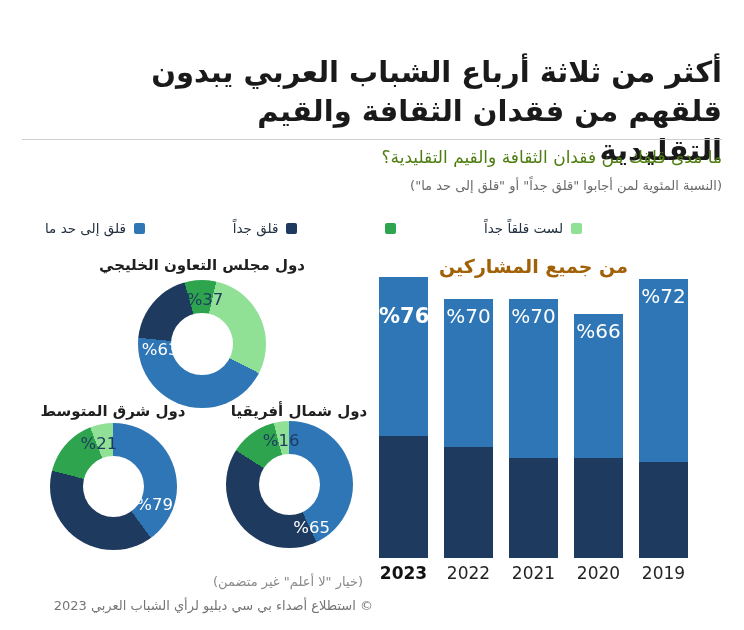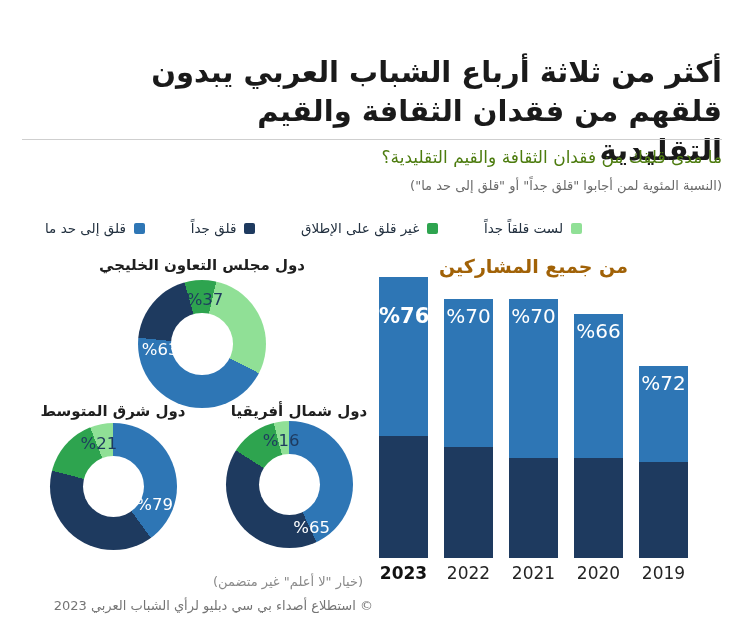--- a/index.html
+++ b/index.html
@@ -72,21 +72,20 @@
   <div class="question">ما مدى قلقك من فقدان الثقافة والقيم التقليدية؟</div>
   <div class="question-note">(النسبة المئوية لمن أجابوا "قلق جداً" أو "قلق إلى حد ما")</div>
 
   <div class="legend">
     <div class="legend-item">
       <span class="chip" style="background: rgb(144, 224, 150);"></span>
       <span class="legend-label">لست قلقاً جداً</span>
     </div>
     <div class="legend-item">
       <span class="chip" style="background: rgb(46, 164, 79);"></span>
-      <span class="legend-label">غير قلق على الإطلاق</span>
     </div>
     <div class="legend-item">
       <span class="chip" style="background: rgb(30, 58, 95);"></span>
       <span class="legend-label">قلق جداً</span>
     </div>
     <div class="legend-item">
       <span class="chip" style="background: rgb(46, 118, 181);"></span>
       <span class="legend-label">قلق إلى حد ما</span>
     </div>
   </div>
@@ -127,21 +126,21 @@
     <div class="bar" style="height: 259px;">
       <span class="bar-val">%70</span>
       <div class="bar-blue" style="background: rgb(46, 118, 181);"></div>
       <div class="bar-navy" style="height: 99.9px; background: rgb(30, 58, 95);"></div>
     </div>
     <div class="bar" style="height: 244.2px;">
       <span class="bar-val">%66</span>
       <div class="bar-blue" style="background: rgb(46, 118, 181);"></div>
       <div class="bar-navy" style="height: 99.9px; background: rgb(30, 58, 95);"></div>
     </div>
-    <div class="bar" style="height: 192px;">
+    <div class="bar" style="height: 279px;">
       <span class="bar-val">%72</span>
       <div class="bar-blue" style="background: rgb(46, 118, 181);"></div>
       <div class="bar-navy" style="height: 96.2px; background: rgb(30, 58, 95);"></div>
     </div>
   </div>
   <div class="years">
     <span class="year-label">2023</span>
     <span class="year-label">2022</span>
     <span class="year-label">2021</span>
     <span class="year-label">2020</span>

